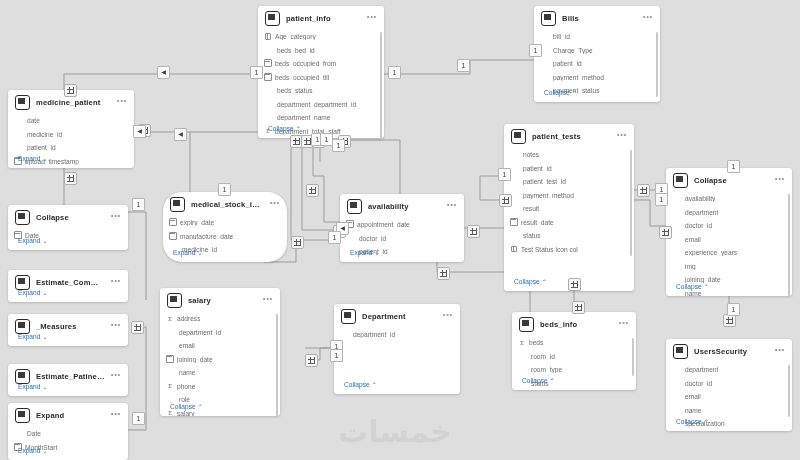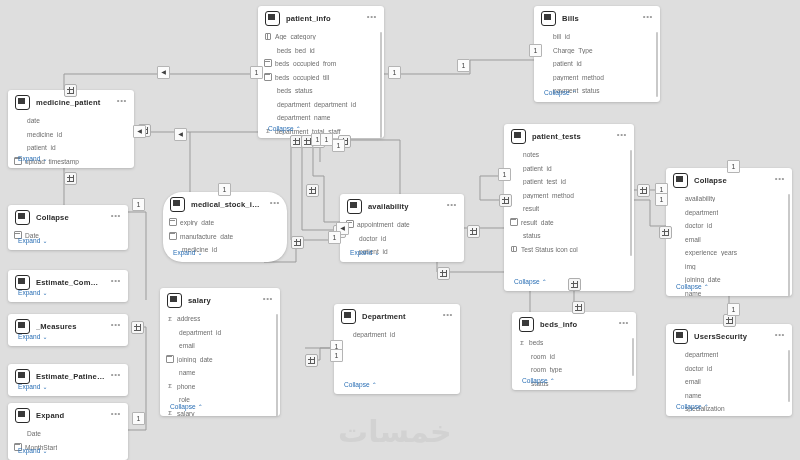--- a/index.html
+++ b/index.html
@@ -532,21 +532,21 @@
             <span class="nm">joining_date</span>
           </div>
           <div class="fld indent">
             <span class="gl blank">·</span>
             <span class="nm">name</span>
           </div>
           <div class="scrollbar" style="top: 2px; height: 105.5px;"></div>
         </div>
         <div class="tbl-foot" style="position: absolute; left: 0px; bottom: 1px;"><span>Collapse</span><span class="chev">⌃</span></div>
       </div>
-      <div class="tbl" style="left: 666px; top: 324px; width: 126px; height: 92px;">
+      <div class="tbl" style="left: 666px; top: 339px; width: 126px; height: 92px;">
         <div class="tbl-head">
           <span class="tbl-icon">
             <i></i>
           </span>
           <span class="tbl-title">UsersSecurity</span>
           <span class="tbl-dots">•••</span>
         </div>
         <div class="tbl-body">
           <div class="fld indent">
             <span class="gl blank">·</span>

